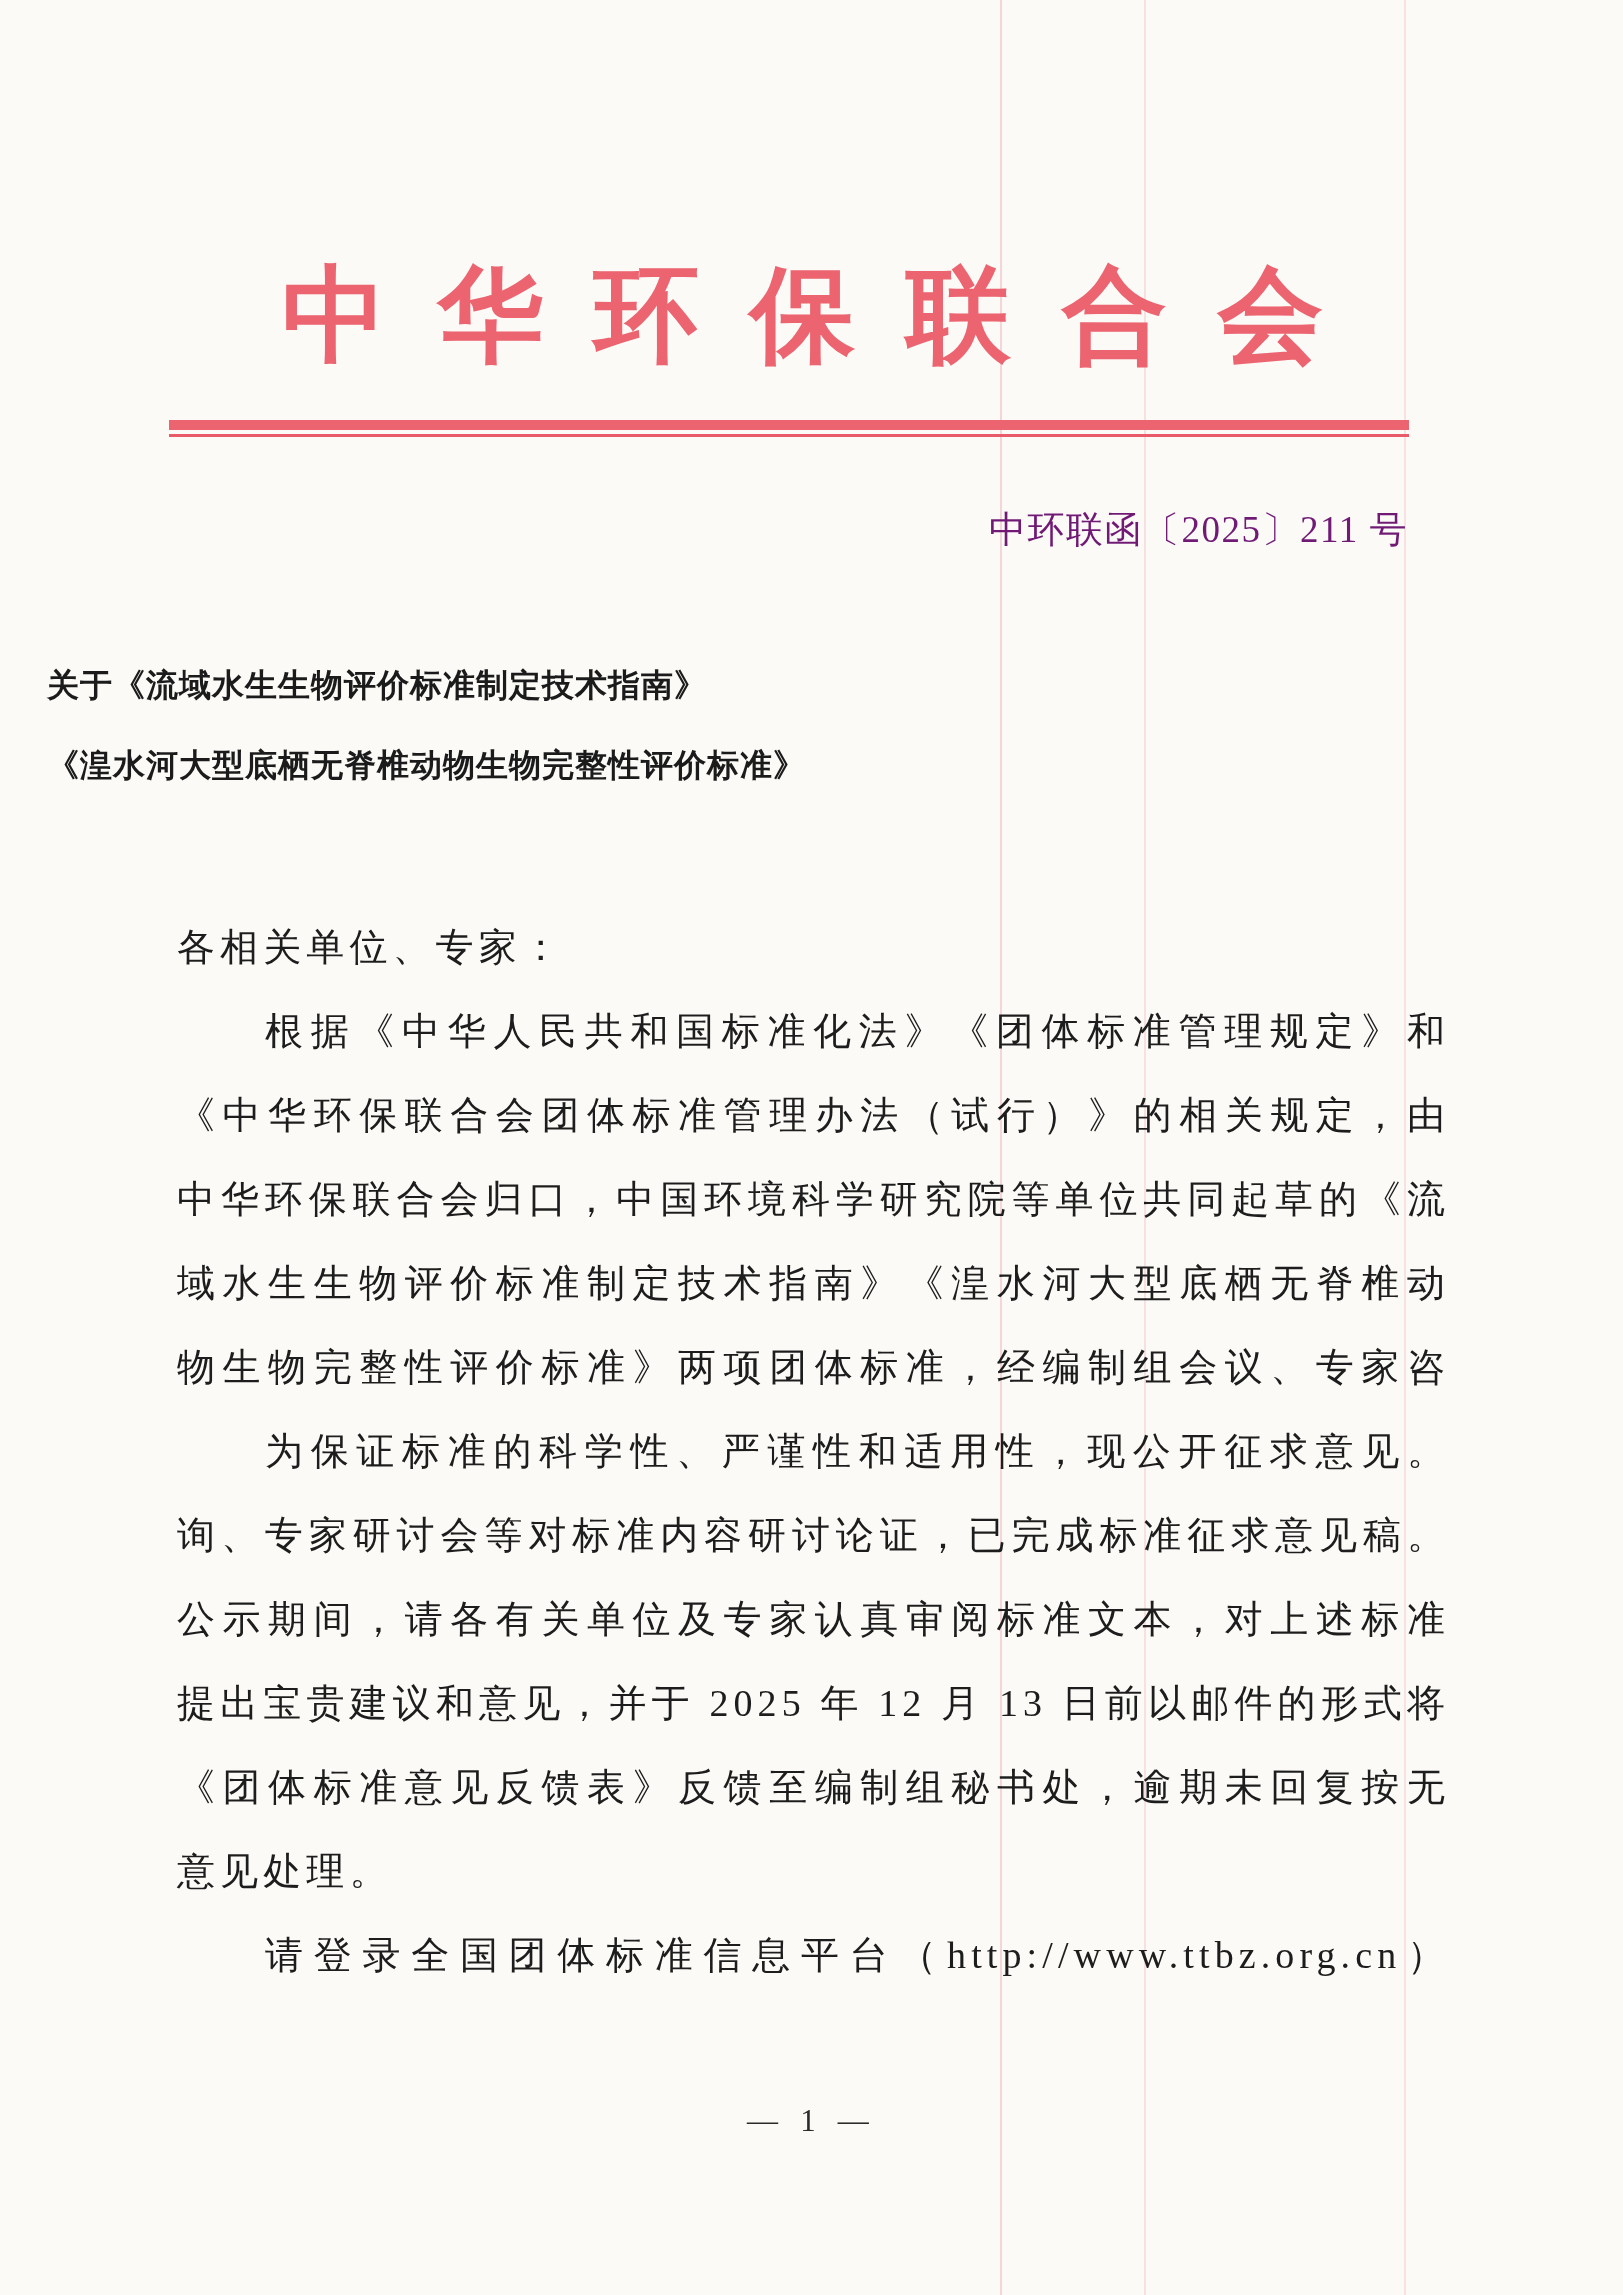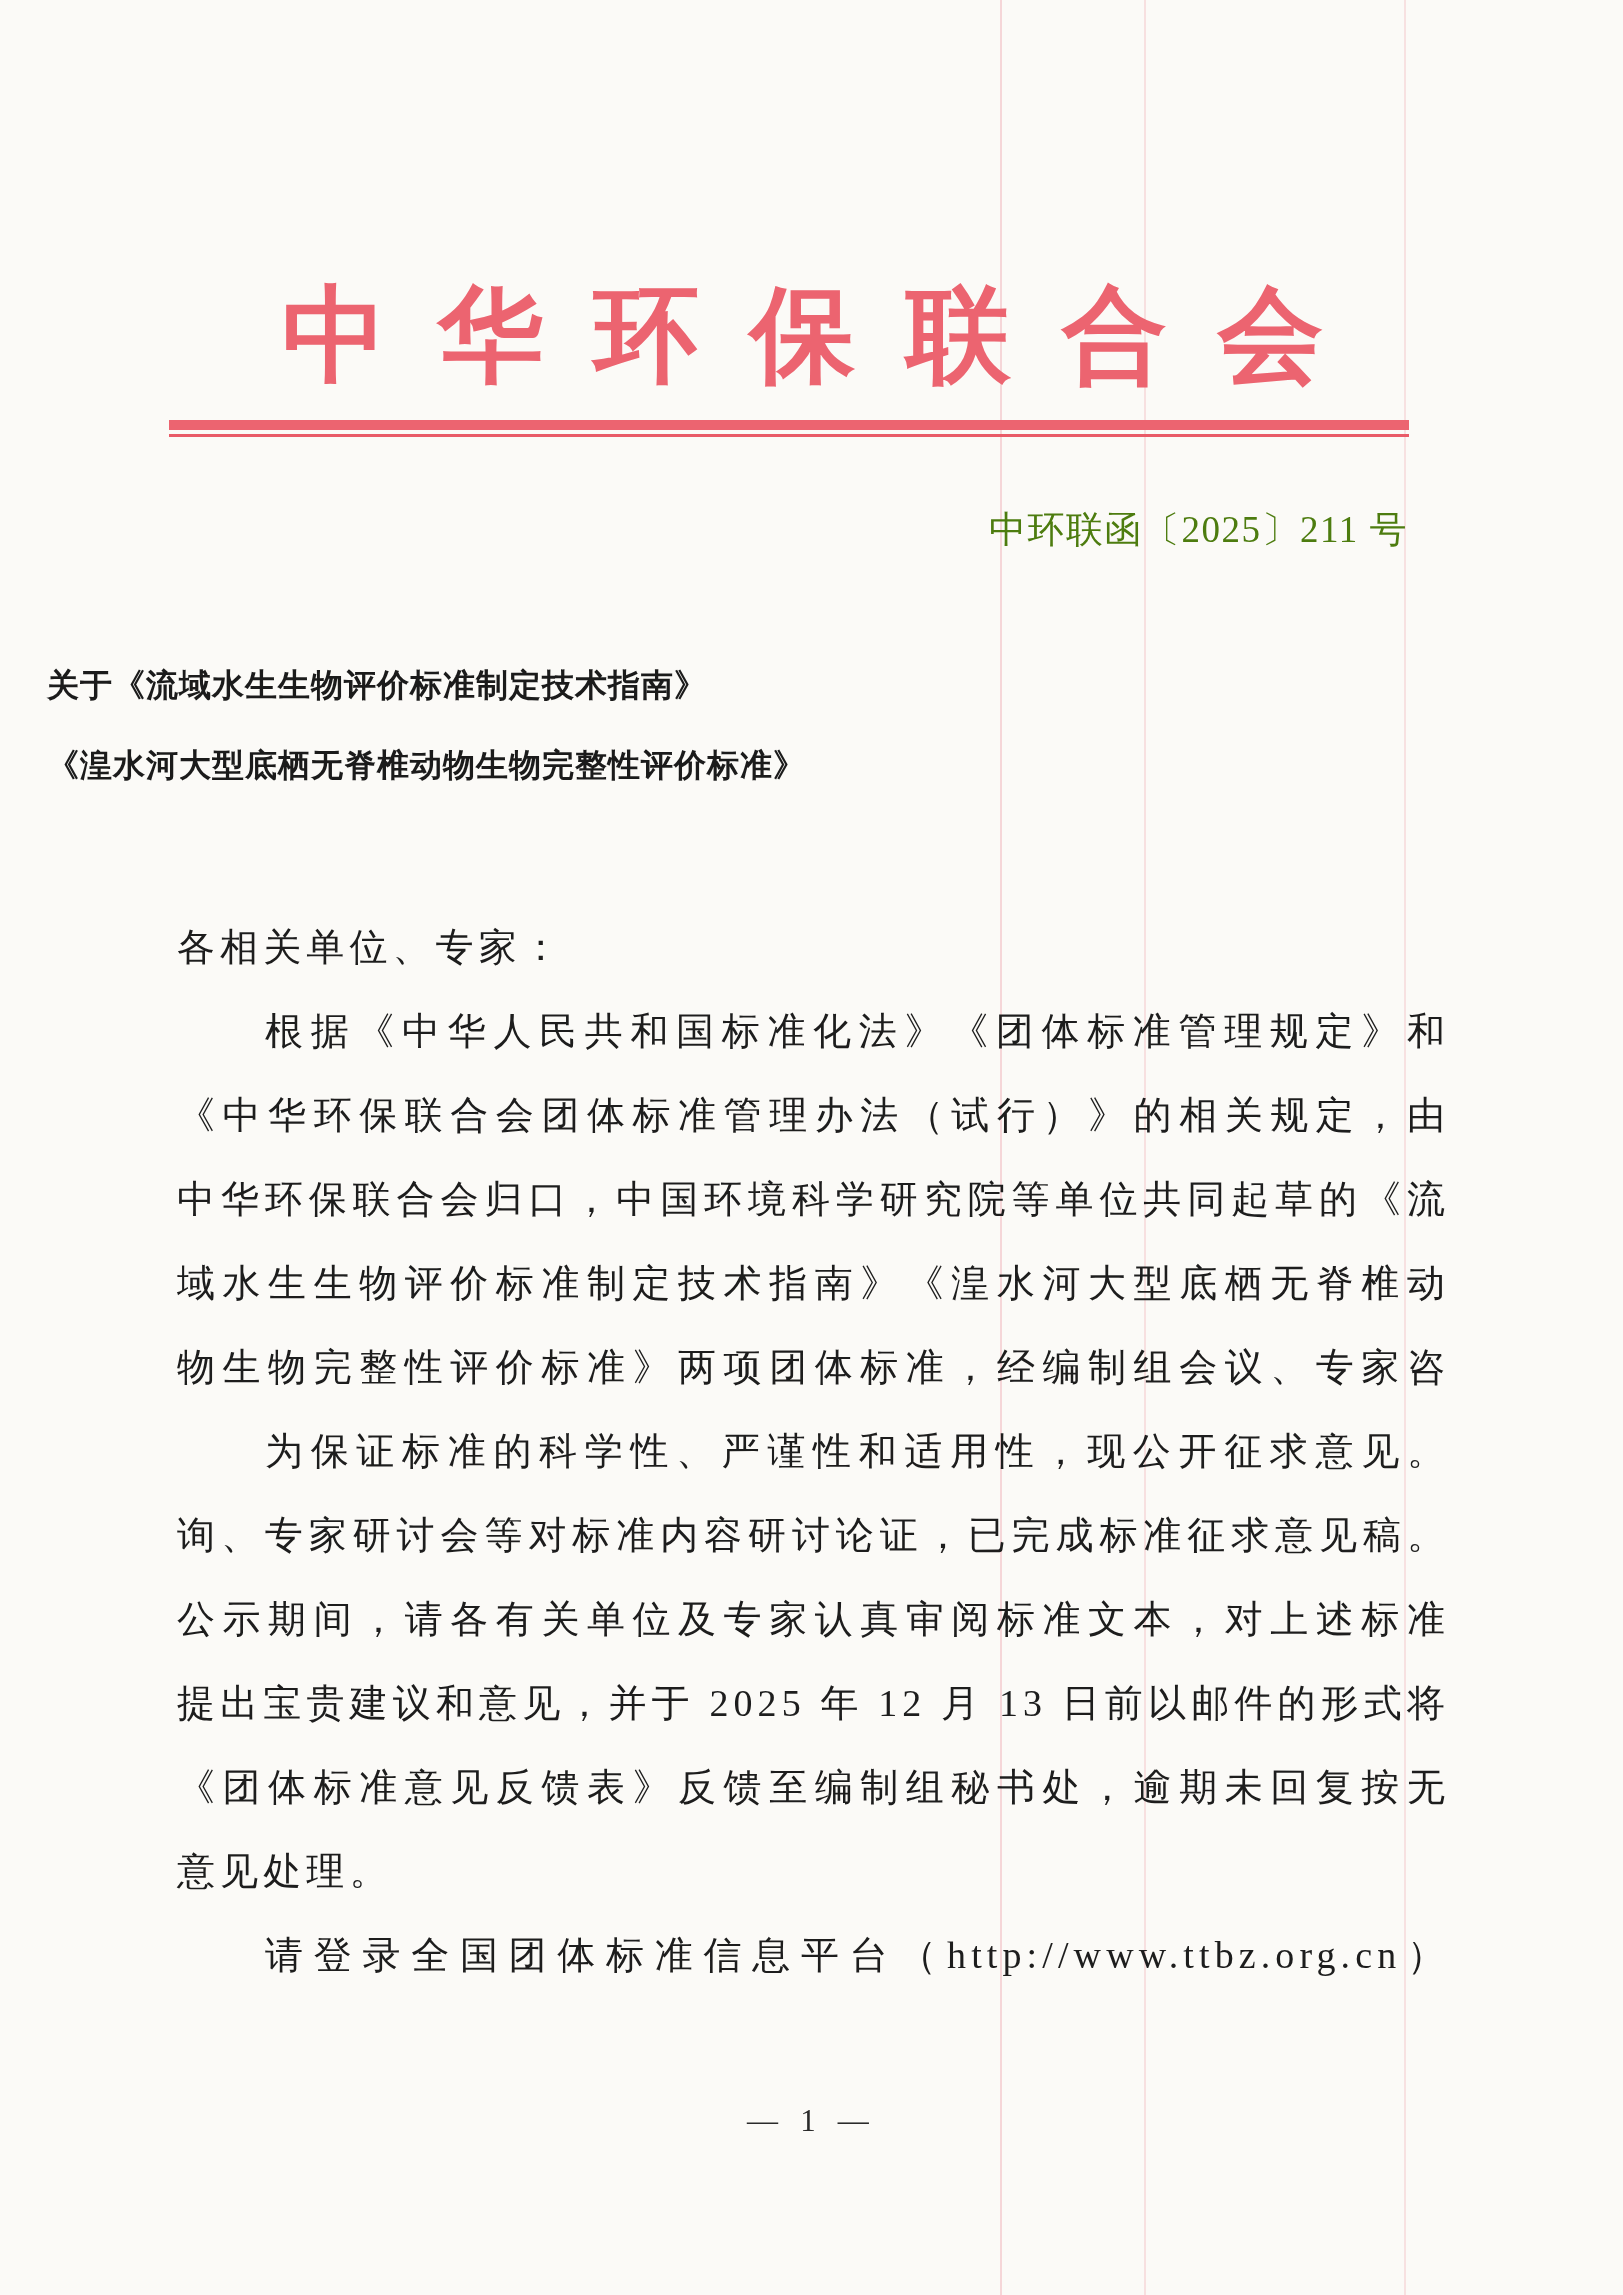--- a/index.html
+++ b/index.html
@@ -25,21 +25,21 @@
     width: 2px;
     background: rgba(238, 170, 177, 0.45);
     pointer-events: none;
   }
   .scan-line-1 { left: 1000px; }
   .scan-line-2 { left: 1144px; background: rgba(238, 170, 177, 0.32); }
   .scan-line-3 { left: 1404px; background: rgba(238, 170, 177, 0.30); }
 
   .letterhead {
     position: absolute;
-    top: 280px;
+    top: 260px;
     left: 0;
     width: 100%;
     text-align: center;
     font-size: 105px;
     font-weight: 700;
     line-height: 112px;
     color: #ec6470;
     letter-spacing: 51px;
     padding-left: 33px;  
     box-sizing: border-box;
@@ -61,21 +61,21 @@
     height: 3.1px;
     background: #e95b68;
   }
   .doc-number {
     position: absolute;
     top: 509px;
     right: 215px;
     font-size: 37px;
     line-height: 41px;
     letter-spacing: 1.5px;
-    color: #4d7c0f;
+    color: #701a75;
     white-space: nowrap;
     margin-left: 12px;
   }
   .doc-title {
     position: absolute;
     top: 645px;
     left: 0;
     width: 100%;
     font-weight: 700;
     font-size: 32px;

